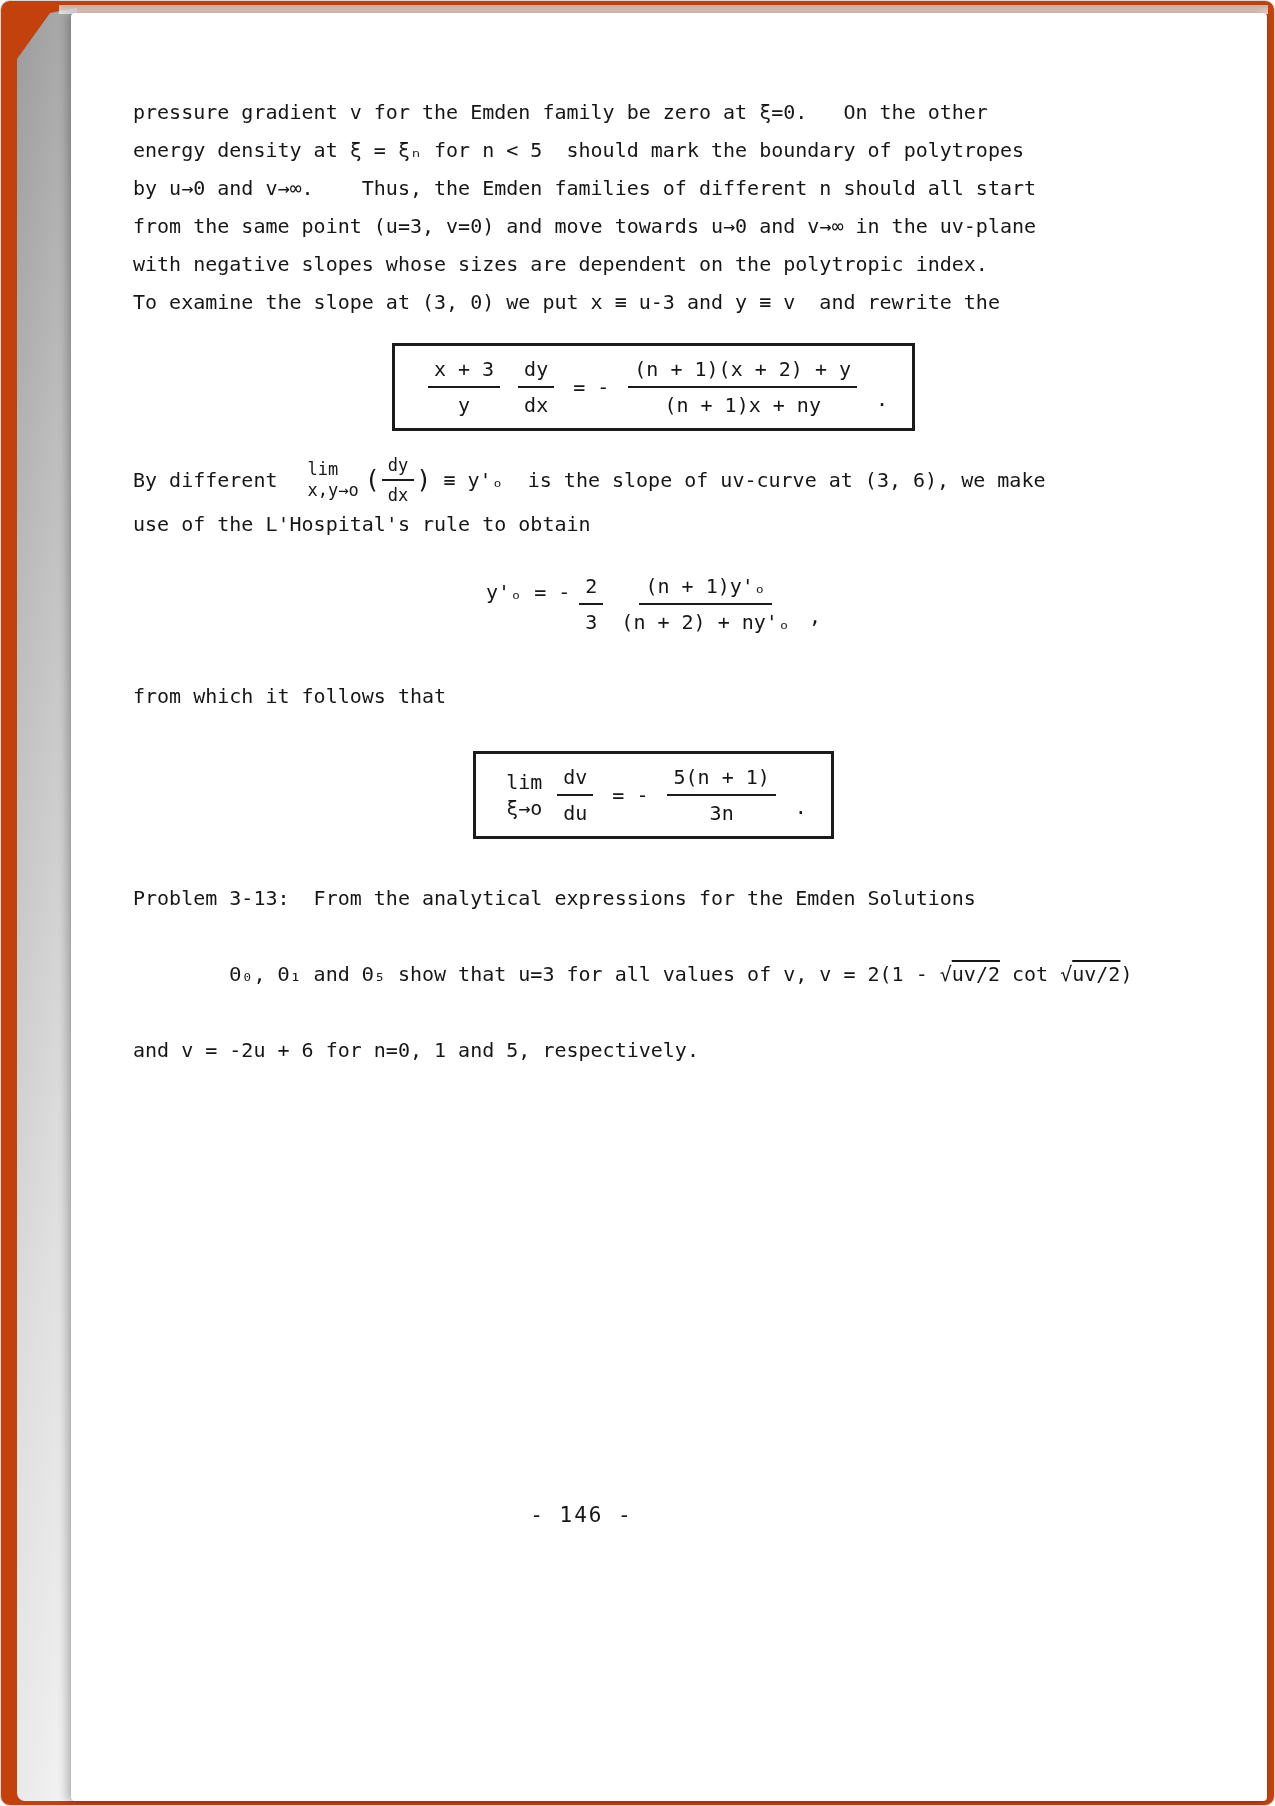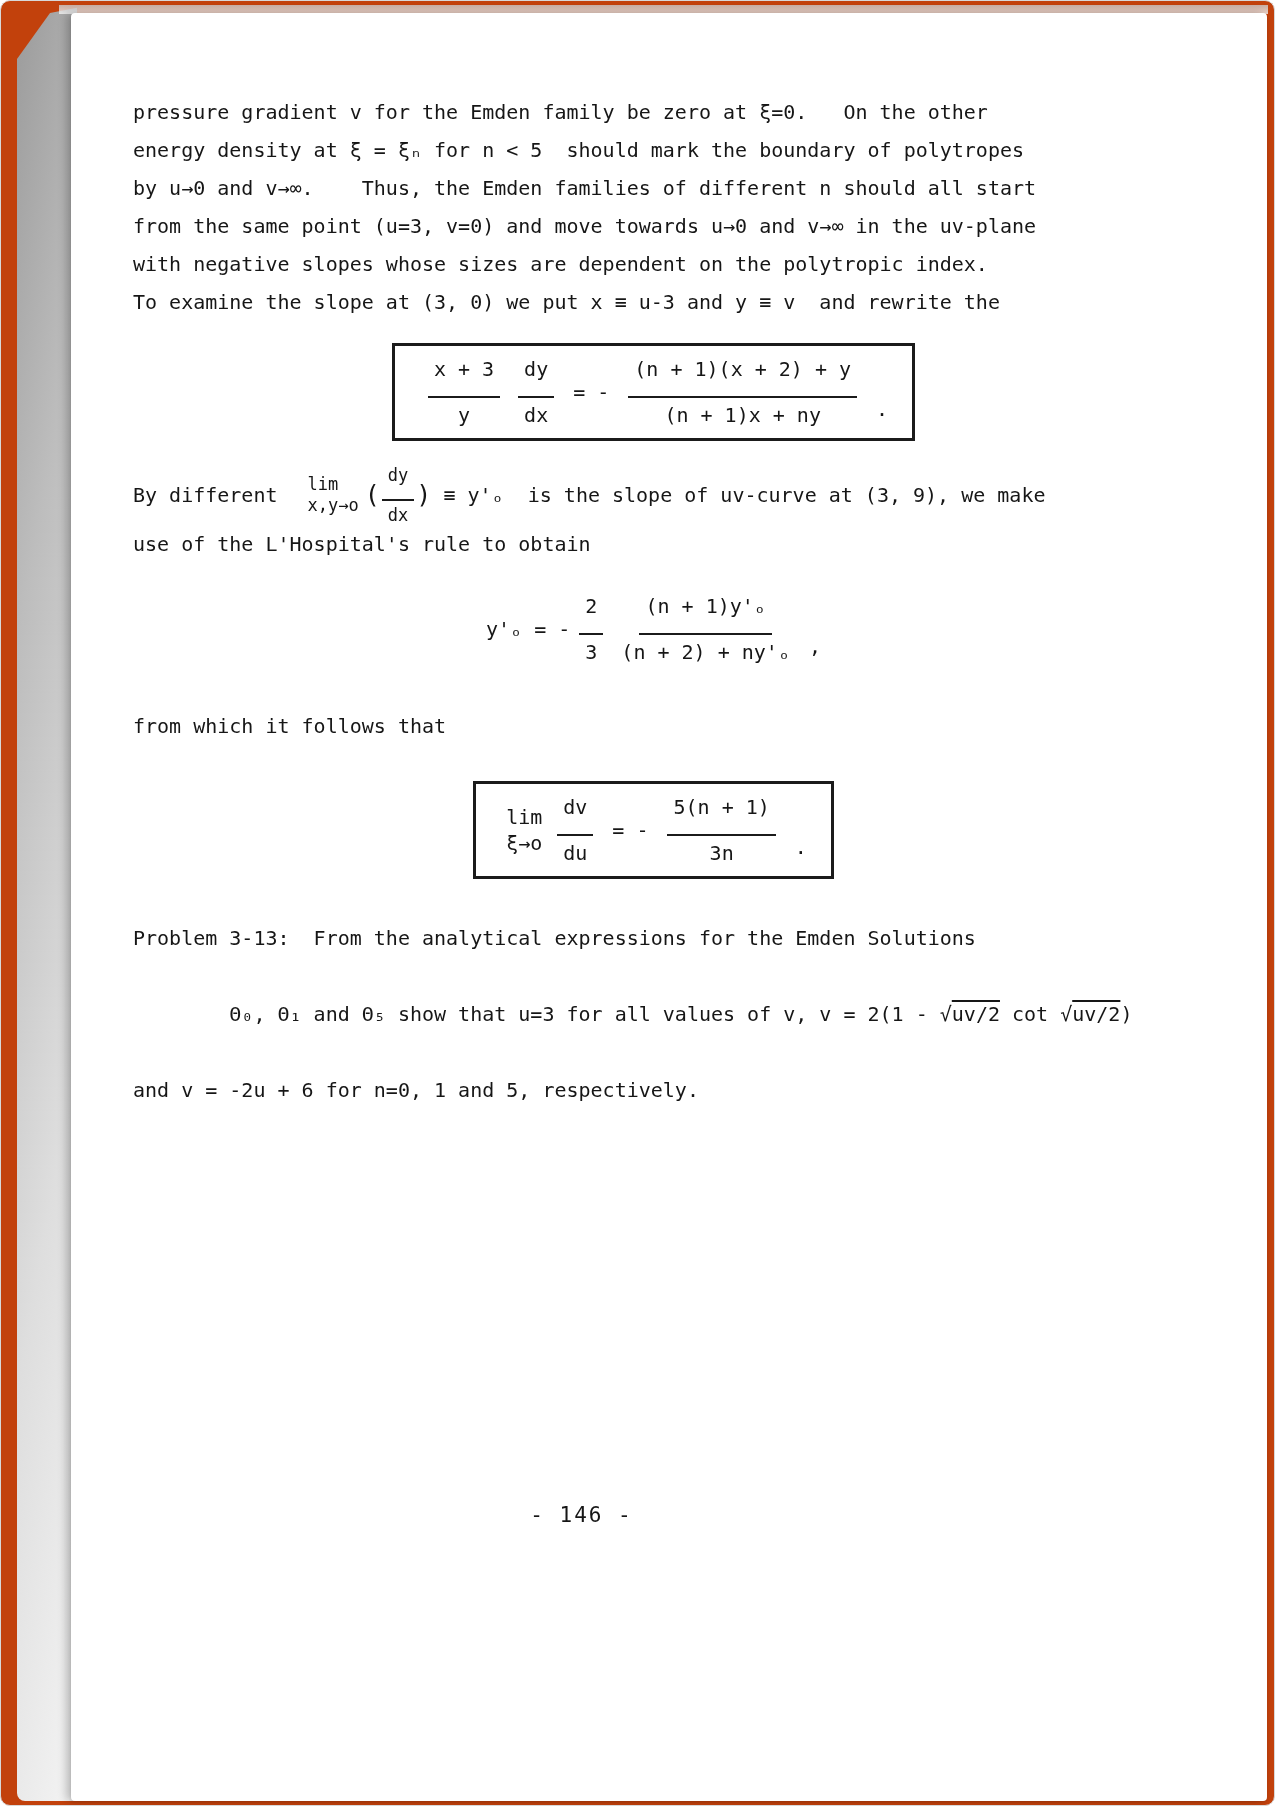--- a/index.html
+++ b/index.html
@@ -43,29 +43,29 @@
     padding:92px 100px 0 132px;
     font-size:20px;
     line-height:38px;
   }
   .line { white-space:pre; }
   .flexline { display:flex; align-items:center; white-space:pre; }
   .para { margin:0; }
 
   
   .eq-center { text-align:center; }
-  .eq-row { display:inline-flex; align-items:center; white-space:pre; vertical-align:middle; }
+  .eq-row { display:inline-flex; align-items:flex-start; white-space:pre; vertical-align:middle; }
   .eq-box {
     display:inline-flex; align-items:center;
     border:3px solid #1b1b1b;
     padding:10px 24px;
     background:#ffffff;
   }
   .frac { display:inline-flex; flex-direction:column; align-items:center; margin:0 9px; line-height:26px; }
-  .frac .num { border-bottom:2px solid #1b1b1b; padding:0 6px 14px; white-space:pre; }
+  .frac .num { border-bottom:2px solid #1b1b1b; padding:0 6px 4px; white-space:pre; }
   .frac .den { padding-top:4px; white-space:pre; }
   .stack { display:inline-flex; flex-direction:column; align-items:flex-start; margin:0 6px; font-size:17px; line-height:21px; white-space:pre; }
   .stack-lg { font-size:20px; line-height:26px; }
   .rel { margin:0 10px; white-space:pre; }
   .eq-end { margin-left:10px; align-self:flex-end; }
   .paren { font-size:25px; }
 
   .eq1-wrap { margin-top:22px; margin-bottom:24px; }
   .eq2-wrap { margin-top:30px; margin-bottom:42px; }
   .eq3-wrap { margin-top:36px; margin-bottom:26px; }
@@ -125,21 +125,21 @@
         <span>lim</span>
         <span>x,y→o</span>
       </span>
       <span class="paren">(</span>
       <span class="frac" style="margin:0 2px; font-size:17px; line-height:20px;">
         <span class="num">dy</span>
         <span class="den">dx</span>
       </span>
       <span class="paren">)</span>
       <span> ≡ y'ₒ </span>
-      <span> is the slope of uv-curve at (3, 9), we make</span>
+      <span> is the slope of uv-curve at (3, 6), we make</span>
     </div>
     <div class="line bn-line2">use of the L'Hospital's rule to obtain</div>
 
     <div class="eq-center eq2-wrap">
       <span class="eq-row">
         <span>y'ₒ = -</span>
         <span class="frac">
           <span class="num">2</span>
           <span class="den">3</span>
         </span>

